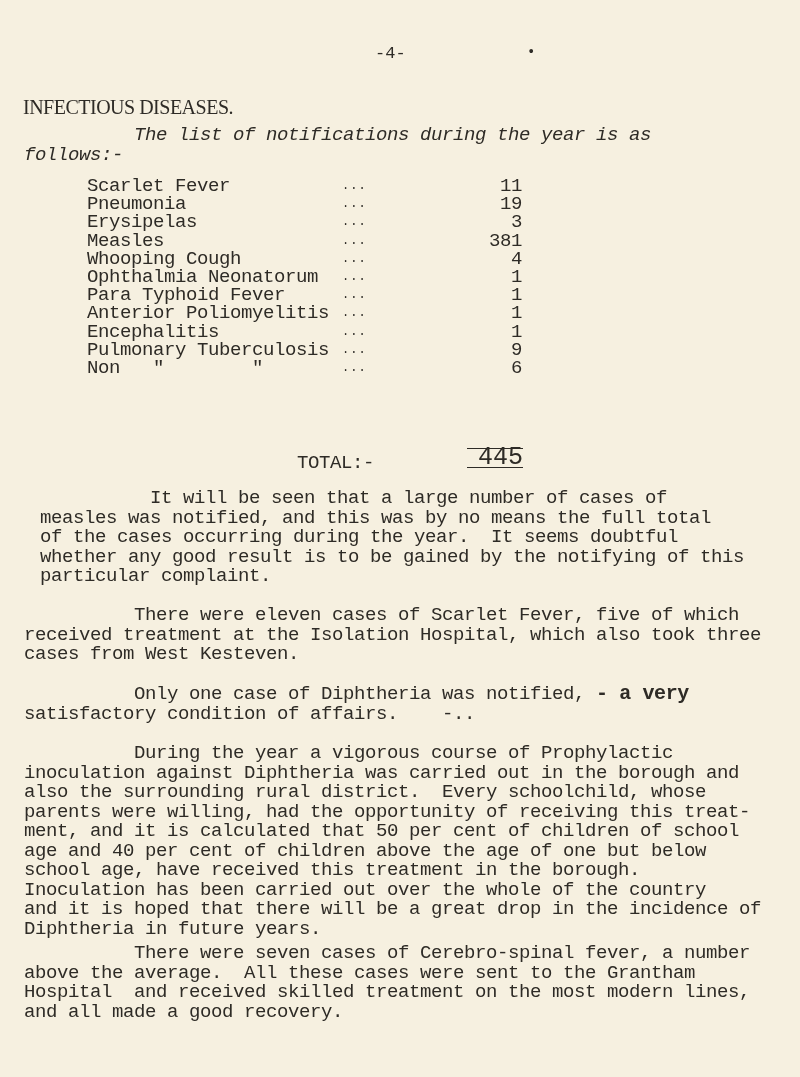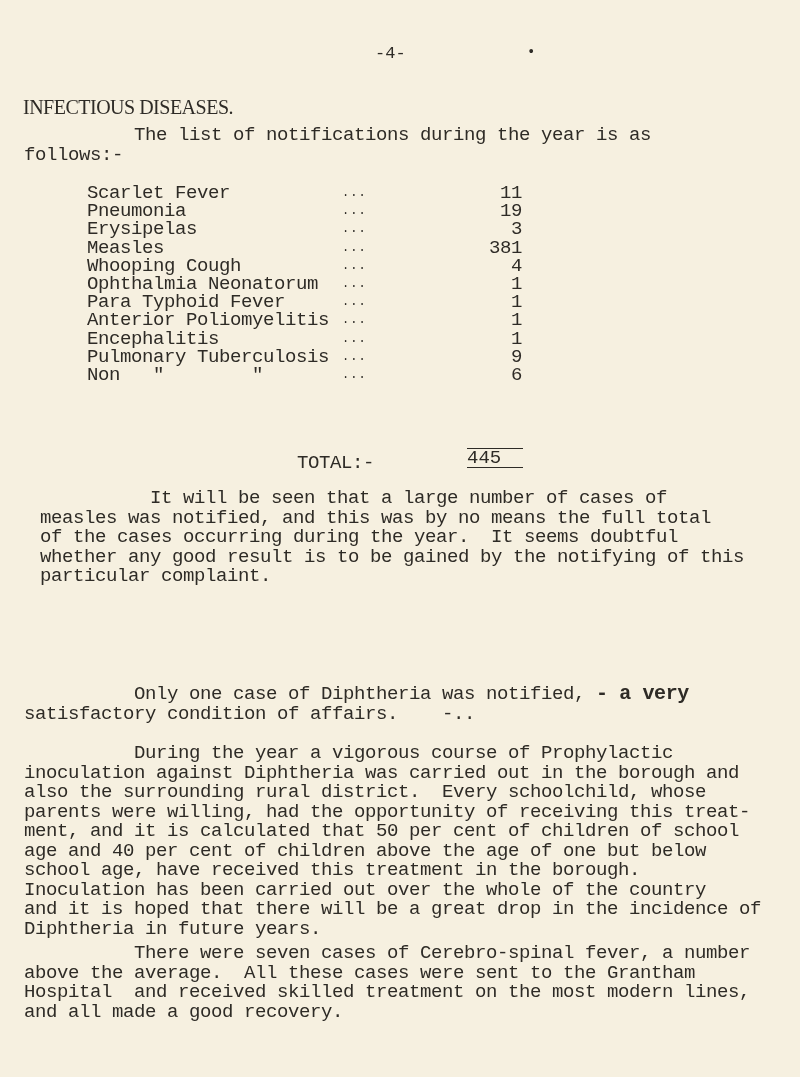--- a/index.html
+++ b/index.html
@@ -8,28 +8,28 @@
     background: #f6f0e0;
     font-family: "Liberation Mono", "DejaVu Sans Mono", monospace;
     color: #2e2b26;
     position: relative;
   }
   .page { position: absolute; left: 0; top: 0; width: 800px; height: 1077px; }
   .pgnum { position: absolute; left: 375px; top: 44px; font-size: 17px; letter-spacing: 0px; }
   .dot-mark { position: absolute; left: 527px; top: 44px; font-size: 14px; }
   .title { position: absolute; left: 23px; top: 96px; font-size: 20px; letter-spacing: -0.5px; font-family: Liberation Serif, serif; }
   .p { position: absolute; left: 24px; width: 770px; font-size: 19px; line-height: 19.5px; letter-spacing: -0.4px; white-space: pre; }
-  .intro { top: 126px; }
-  table.list { position: absolute; left: 87px; top: 184px; border-collapse: collapse; font-size: 19px; letter-spacing: -0.4px; }
+  .intro { top: 126px; font-style: italic; }
+  table.list { position: absolute; left: 87px; top: 177px; border-collapse: collapse; font-size: 19px; letter-spacing: -0.4px; }
   table.list td { padding: 0; line-height: 18.2px; vertical-align: top; white-space: pre; }
   td.name { width: 255px; }
   td.dots { width: 140px; font-size: 12px; letter-spacing: 1px; }
   td.count { width: 40px; text-align: right; }
   .total-label { position: absolute; left: 297px; top: 452px; font-size: 19px; letter-spacing: -0.4px; }
-  .total-val { position: absolute; left: 467px; top: 448px; width: 56px; text-align: left; font-size: 19px; border-top: 1.5px solid #2e2b26; border-bottom: 1.5px solid #2e2b26; line-height: 18px; }
+  .total-val { position: absolute; left: 467px; top: 448px; width: 56px; text-align: right; font-size: 25px; border-top: 1.5px solid #2e2b26; border-bottom: 1.5px solid #2e2b26; line-height: 18px; }
   .para1 { top: 489px; margin-left: 16px; }
   .para2 { top: 606px; }
   .para3 { top: 684px; }
   .para4 { top: 744px; }
   .para5 { top: 944px; }
   .avery { font-weight: bold; font-size: 20px; }
 </style>
 </head>
 <body>
 
@@ -103,20 +103,23 @@
 
   <div class="total-label">TOTAL:-</div>
   <div class="total-val">445</div>
 
   <div class="p para1"><span>          It will be seen that a large number of cases of</span>
 <span>measles was notified, and this was by no means the full total</span>
 <span>of the cases occurring during the year.  It seems doubtful</span>
 <span>whether any good result is to be gained by the notifying of this</span>
 <span>particular complaint.</span></div>
 
+  <div class="p para2"><span>          There were eleven cases of Scarlet Fever, five of which</span>
+<span>received treatment at the Isolation Hospital, which also took three</span>
+<span>cases from West Kesteven.</span></div>
 
   <div class="p para3"><span>          Only one case of Diphtheria was notified, </span><span class="avery">- a very</span>
 <span>satisfactory condition of affairs.    -..</span></div>
 
   <div class="p para4"><span>          During the year a vigorous course of Prophylactic</span>
 <span>inoculation against Diphtheria was carried out in the borough and</span>
 <span>also the surrounding rural district.  Every schoolchild, whose</span>
 <span>parents were willing, had the opportunity of receiving this treat-</span>
 <span>ment, and it is calculated that 50 per cent of children of school</span>
 <span>age and 40 per cent of children above the age of one but below</span>

